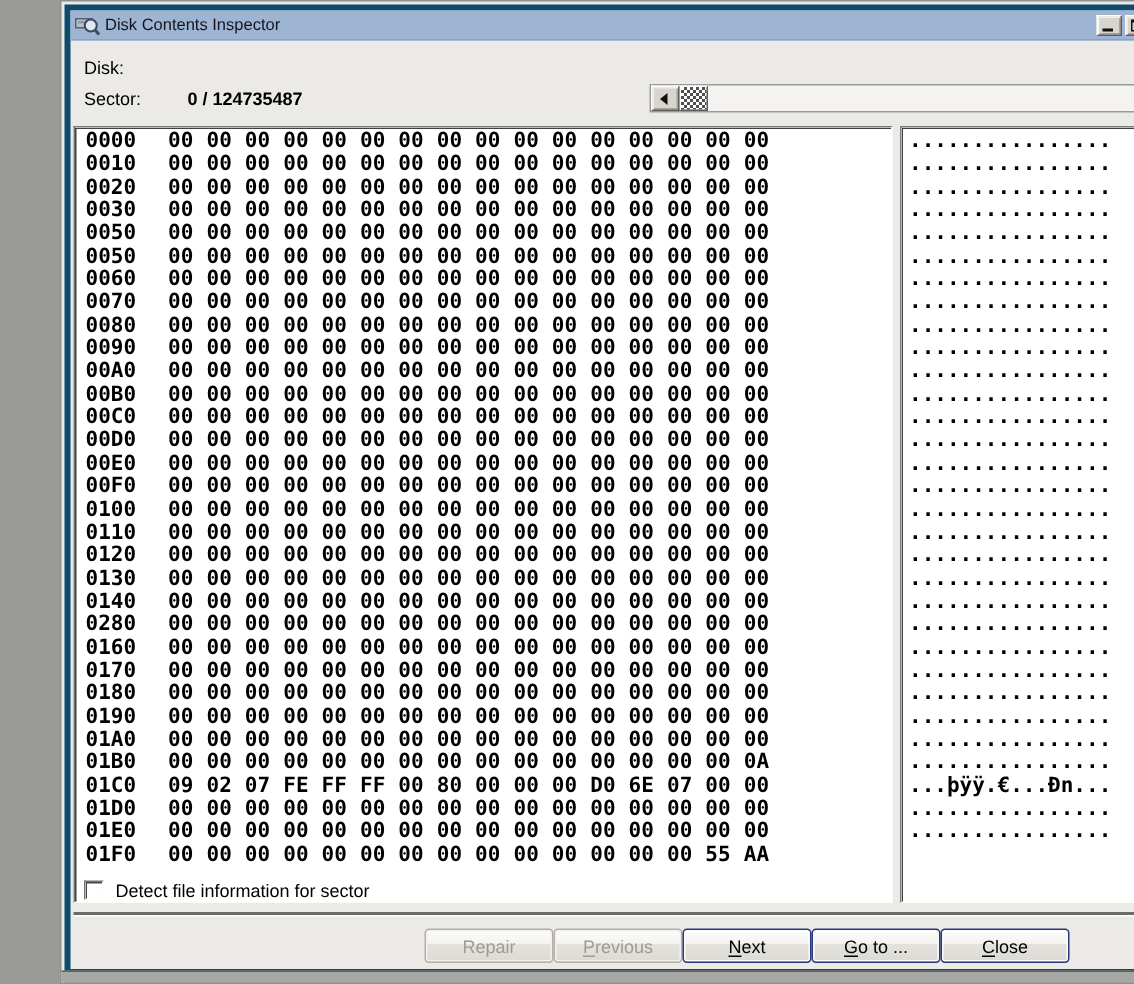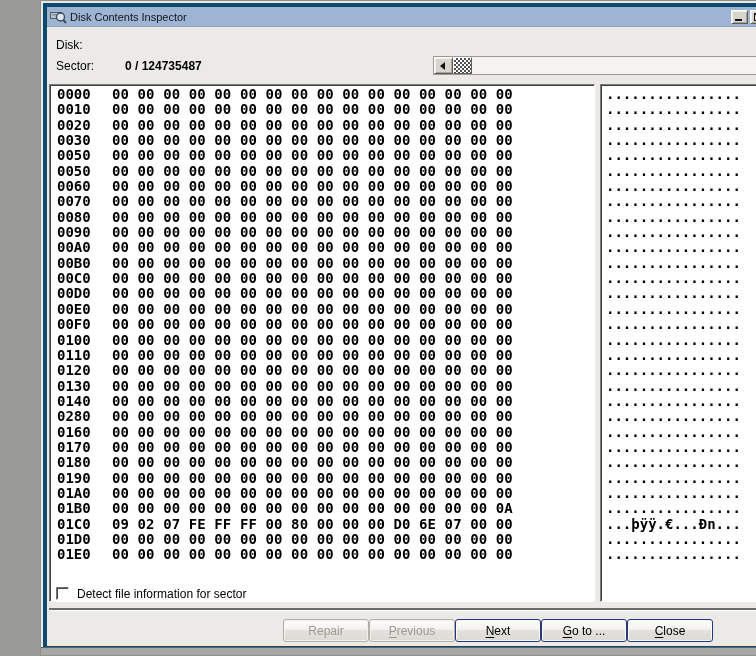--- a/index.html
+++ b/index.html
@@ -146,20 +146,21 @@
         <div class="hexrow"><span class="off">0280</span><span class="bytes">00 00 00 00 00 00 00 00 00 00 00 00 00 00 00 00</span></div>
         <div class="hexrow"><span class="off">0160</span><span class="bytes">00 00 00 00 00 00 00 00 00 00 00 00 00 00 00 00</span></div>
         <div class="hexrow"><span class="off">0170</span><span class="bytes">00 00 00 00 00 00 00 00 00 00 00 00 00 00 00 00</span></div>
         <div class="hexrow"><span class="off">0180</span><span class="bytes">00 00 00 00 00 00 00 00 00 00 00 00 00 00 00 00</span></div>
         <div class="hexrow"><span class="off">0190</span><span class="bytes">00 00 00 00 00 00 00 00 00 00 00 00 00 00 00 00</span></div>
         <div class="hexrow"><span class="off">01A0</span><span class="bytes">00 00 00 00 00 00 00 00 00 00 00 00 00 00 00 00</span></div>
         <div class="hexrow"><span class="off">01B0</span><span class="bytes">00 00 00 00 00 00 00 00 00 00 00 00 00 00 00 0A</span></div>
         <div class="hexrow"><span class="off">01C0</span><span class="bytes">09 02 07 FE FF FF 00 80 00 00 00 D0 6E 07 00 00</span></div>
         <div class="hexrow"><span class="off">01D0</span><span class="bytes">00 00 00 00 00 00 00 00 00 00 00 00 00 00 00 00</span></div>
         <div class="hexrow"><span class="off">01E0</span><span class="bytes">00 00 00 00 00 00 00 00 00 00 00 00 00 00 00 00</span></div>
+        <div class="hexrow"><span class="off">01F0</span><span class="bytes">00 00 00 00 00 00 00 00 00 00 00 00 00 00 55 AA</span></div>
       </div>
     <div class="panel ascii-panel" id="asciiPanel">
         <div class="asciirow">................</div>
         <div class="asciirow">................</div>
         <div class="asciirow">................</div>
         <div class="asciirow">................</div>
         <div class="asciirow">................</div>
         <div class="asciirow">................</div>
         <div class="asciirow">................</div>
         <div class="asciirow">................</div>

